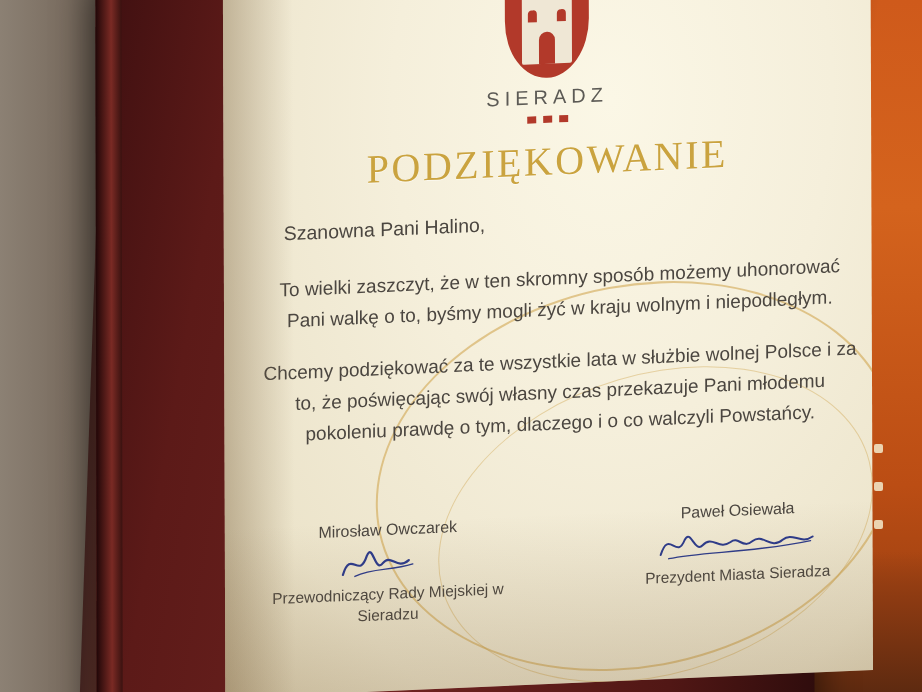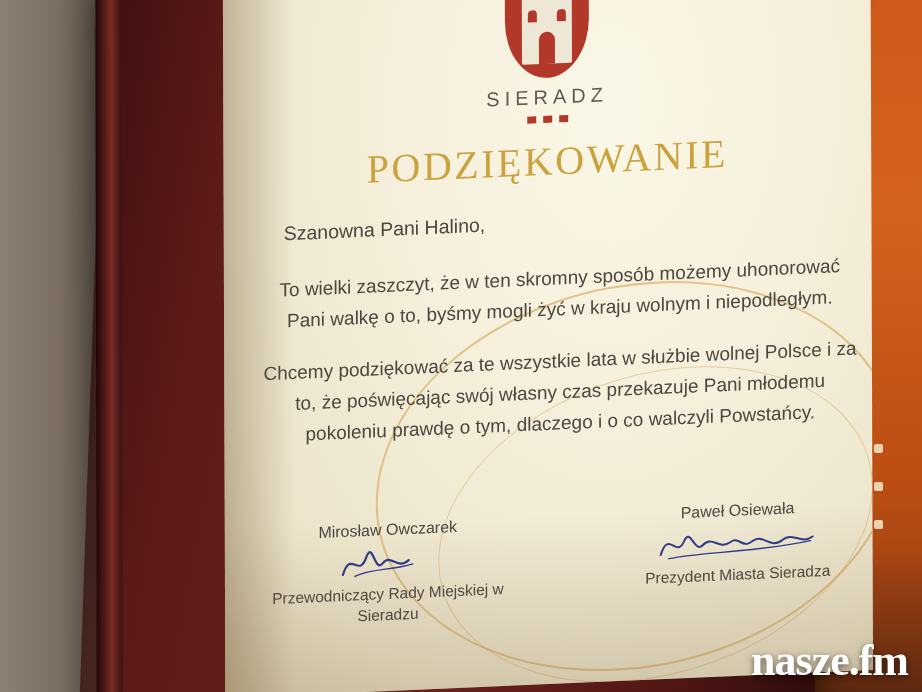--- a/index.html
+++ b/index.html
@@ -380,14 +380,13 @@
           </svg>
         </div>
         <div class="sig-role">Prezydent Miasta Sieradza</div>
       </div>
 
       <div class="page-shadow-left"></div>
       <div class="page-shadow-bottom"></div>
     </div>
   </div>
 
-  <div class="watermark">nasze.fm</div>
 </div>
 
 </body></html>

